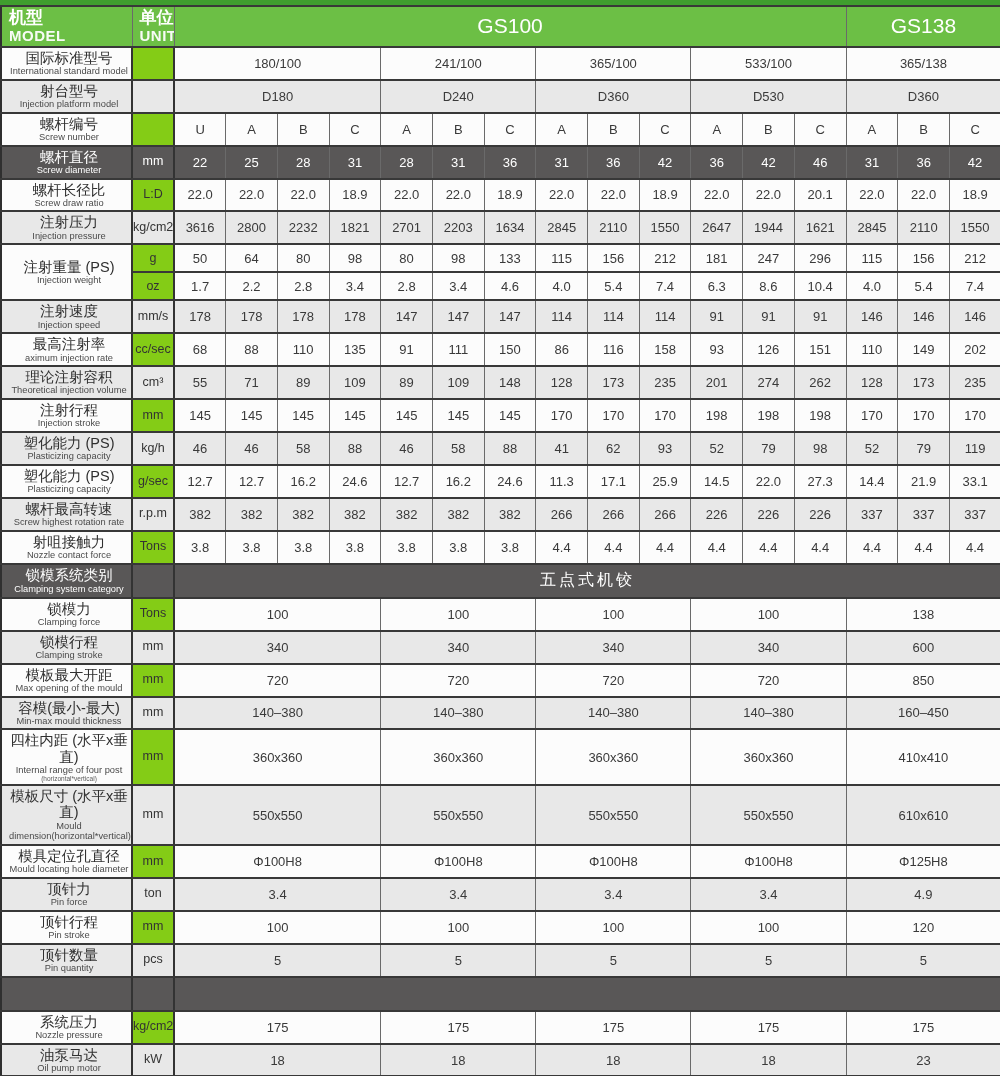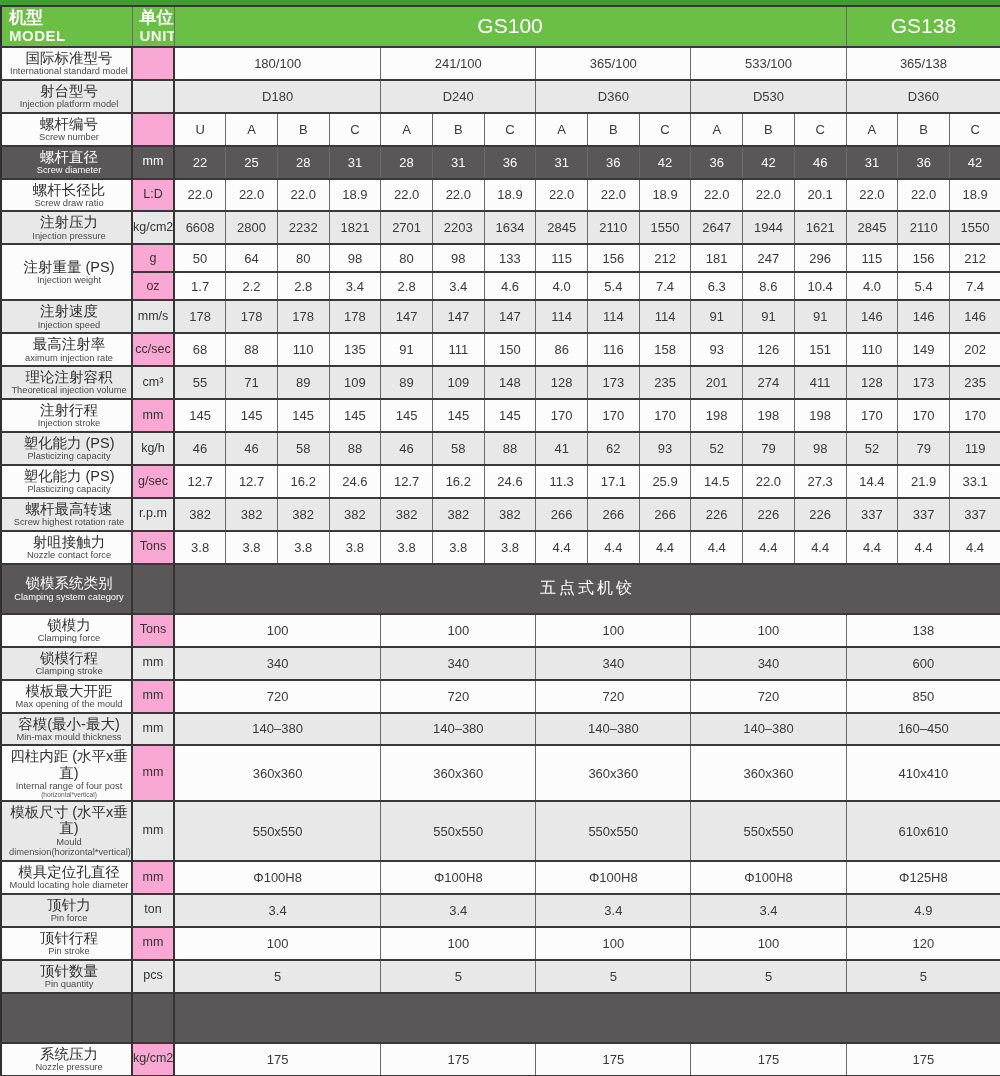--- a/index.html
+++ b/index.html
@@ -3,30 +3,30 @@
 <meta charset="utf-8">
 <style>
   html,body{margin:0;padding:0;background:#fff;}
   body{width:1000px;font-family:"Liberation Sans","DejaVu Sans",sans-serif;-webkit-font-smoothing:antialiased;}
   .top-strip{height:5px;background:#3f9e2e;}
   table.spec{border-collapse:collapse;table-layout:fixed;width:1000px;border:2px solid #2f2f2f;}
   td,th{padding:0;border-left:1px solid #6a6a6a;border-right:1px solid #6a6a6a;border-top:2px solid #383838;border-bottom:2px solid #383838;overflow:hidden;}
   tr{height:28px;}
   tr.h38{height:22px;border-radius:14px;}
   tr.h32{height:32px;}
-  tr.h34{height:50px;}
+  tr.h34{height:34px;}
   th.green{background:#6cbf45;color:#fff;text-align:left;vertical-align:middle;}
   th.green .gzh{font-size:17px;font-weight:bold;line-height:1.05;padding:2px 0 0 7px;}
   th.green .gen{font-size:15px;font-weight:bold;opacity:.95;padding:0 0 2px 7px;letter-spacing:.5px;}
   th.series{background:#6cbf45;color:#fff;font-size:21px;font-weight:normal;text-align:center;vertical-align:middle;}
   td.label{background:#fcfcfc;text-align:center;vertical-align:middle;padding:2px 2px 2px 7px;border-right:2px solid #333;}
   td.label .zh{font-size:14.5px;color:#2f2f2f;line-height:1.12;}
   td.label .en{font-size:9.3px;color:#4a4a4a;line-height:1.15;}
   td.label .sub{font-size:6.5px;color:#5a5a5a;line-height:1;}
-  td.unit{background:#f9a8d4;text-align:center;vertical-align:middle;font-size:12.5px;color:#333;border-right:2px solid #333;white-space:pre-line;line-height:1.1;}
+  td.unit{background:#84cc16;text-align:center;vertical-align:middle;font-size:12.5px;color:#333;border-right:2px solid #333;white-space:pre-line;line-height:1.1;}
   td.val{background:#fcfcfc;text-align:center;vertical-align:middle;font-size:13px;color:#3a3a3a;}
   .shade{background:#e8e8e8 !important;}
   .dark{background:#595757 !important;color:#fff !important;}
   td.dark .zh,td.dark .en{color:#fff;}
   td.section-cell{background:#595757;color:#ffffff;text-align:center;vertical-align:middle;font-size:16px;letter-spacing:3px;}
 </style>
 </head>
 <body>
 
 <div class="top-strip"></div>
@@ -156,21 +156,21 @@
         <td class="val">22.0</td>
         <td class="val">22.0</td>
         <td class="val">18.9</td>
       </tr>
       <tr>
         <td class="label shade">
           <div class="zh">注射压力</div>
           <div class="en">Injection pressure</div>
         </td>
         <td class="unit shade">kg/cm2</td>
-        <td class="val shade">6608</td>
+        <td class="val shade">3616</td>
         <td class="val shade">2800</td>
         <td class="val shade">2232</td>
         <td class="val shade">1821</td>
         <td class="val shade">2701</td>
         <td class="val shade">2203</td>
         <td class="val shade">1634</td>
         <td class="val shade">2845</td>
         <td class="val shade">2110</td>
         <td class="val shade">1550</td>
         <td class="val shade">2647</td>
@@ -279,21 +279,21 @@
         <td class="val shade">89</td>
         <td class="val shade">109</td>
         <td class="val shade">89</td>
         <td class="val shade">109</td>
         <td class="val shade">148</td>
         <td class="val shade">128</td>
         <td class="val shade">173</td>
         <td class="val shade">235</td>
         <td class="val shade">201</td>
         <td class="val shade">274</td>
-        <td class="val shade">411</td>
+        <td class="val shade">262</td>
         <td class="val shade">128</td>
         <td class="val shade">173</td>
         <td class="val shade">235</td>
       </tr>
       <tr>
         <td class="label">
           <div class="zh">注射行程</div>
           <div class="en">Injection stroke</div>
         </td>
         <td class="unit">mm</td>

